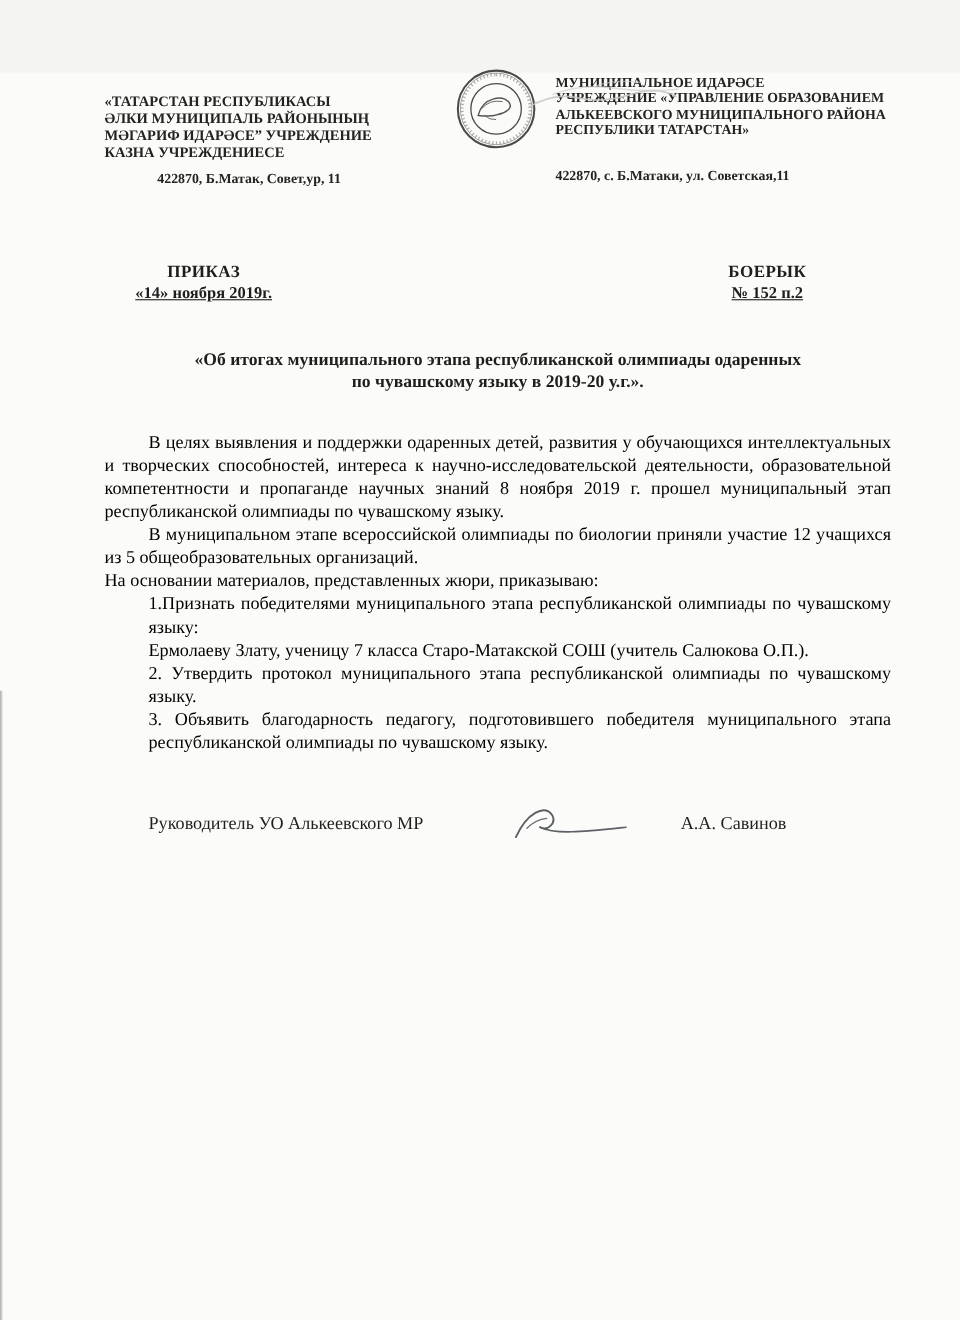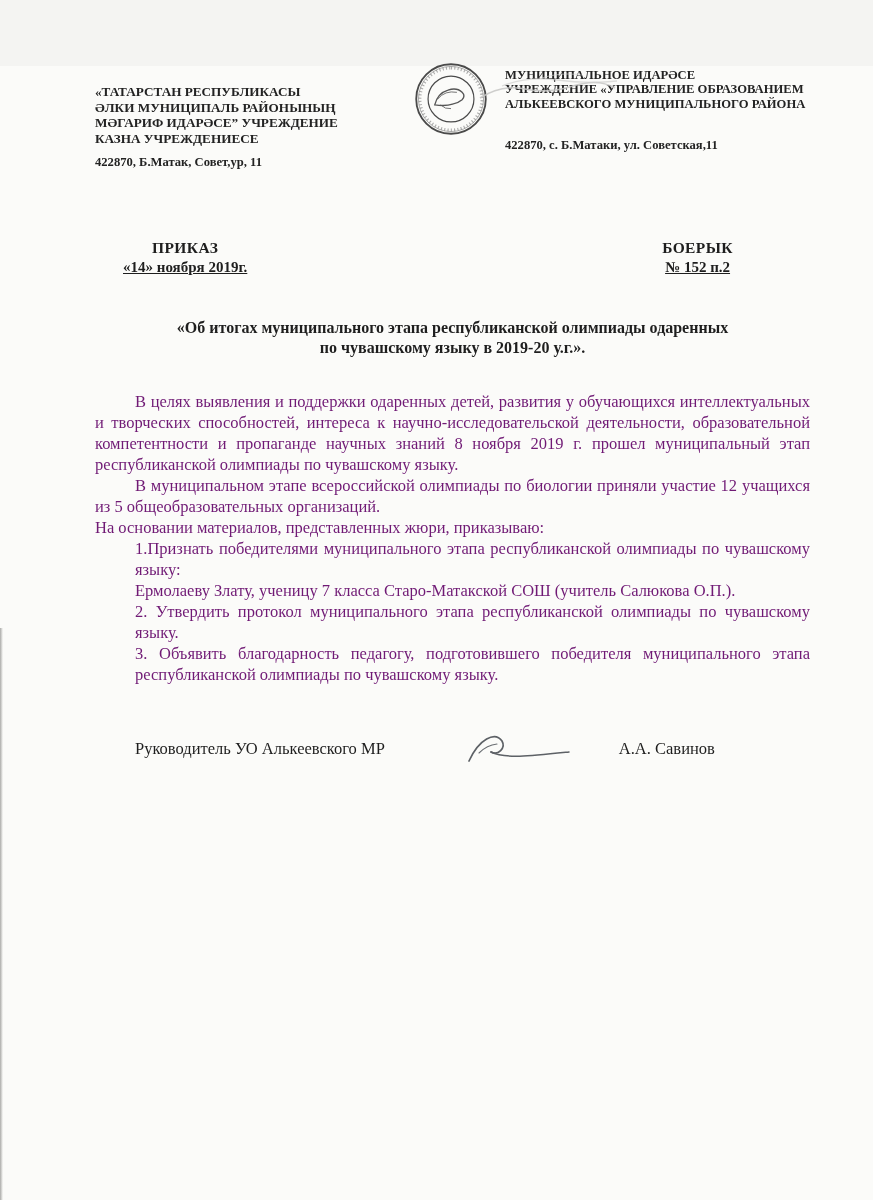--- a/index.html
+++ b/index.html
@@ -26,41 +26,41 @@
   
   .header-row{
     display:flex;justify-content:space-between;align-items:flex-start;
     margin:66px 60px 0 95px;
   }
   .org-col{font-weight:bold;}
   .org-left{width:302px;padding-top:18px;font-size:13.2px;line-height:15.6px;color:#232323;}
   .org-right{width:308px;padding-top:2px;font-size:12.6px;line-height:14.4px;color:#232323;}
   .org-line{white-space:nowrap;}
   .address{font-size:12.6px;font-weight:bold;white-space:nowrap;color:#232323;}
-  .org-left .address{margin-top:9px;}
+  .org-left .address{margin-top:9px;margin-left:48px;}
   .org-right .address{margin-top:27px;}
   .emblem{margin-top:-4px;width:74px;height:74px;flex:0 0 auto;}
   
   .order-row{
     display:flex;justify-content:space-between;
     margin:68px 95px 0 95px;
     padding:0 45px 0 28px;
   }
   .order-block{text-align:center;}
   .order-title{font-weight:bold;font-size:15.5px;letter-spacing:.4px;}
   .order-sub{font-weight:bold;font-size:15px;margin-top:2px;text-decoration:underline;white-space:nowrap;}
   
   .subject{
     margin:42px 63px 0 95px;
     text-align:center;font-weight:bold;font-size:16px;line-height:20px;
   }
   
   .body-text{
     margin:33px 63px 0 95px;
-    font-size:16.5px;line-height:21px;text-align:justify;color:#701a75;
+    font-size:16.5px;line-height:21px;text-align:justify;color:#000000;
   }
   .body-text p{margin:0;}
   .indent{text-indent:40px;}
   .items{margin-left:40px;}
   
   .signature-row{
     display:flex;align-items:center;
     margin:44px 63px 0 135px;
     font-size:16.5px;
     gap:32px;
@@ -99,20 +99,21 @@
         <path d="M28 58 q4 -16 18 -20 q12 -4 19 3 q5 5 0 10 q-6 5 -13 6 q-9 3 -24 1 z" fill="none" stroke="#555555" stroke-width="1.8"></path>
         <path d="M32 50 q10 -12 26 -9" fill="none" stroke="#555555" stroke-width="1.1"></path>
         <path d="M36 58 q6 6 14 5" fill="none" stroke="#555555" stroke-width="1.1"></path>
       </svg>
     </div>
 
     <div class="org-col org-right">
       <div class="org-line">МУНИЦИПАЛЬНОЕ ИДАРӘСЕ</div>
       <div class="org-line">УЧРЕЖДЕНИЕ «УПРАВЛЕНИЕ ОБРАЗОВАНИЕМ</div>
       <div class="org-line">АЛЬКЕЕВСКОГО МУНИЦИПАЛЬНОГО РАЙОНА</div>
+      <div class="org-line">РЕСПУБЛИКИ ТАТАРСТАН»</div>
       <div class="address">422870, с. Б.Матаки, ул. Советская,11</div>
     </div>
 
   </div>
 
   <div class="order-row">
     <div class="order-block">
       <div class="order-title">ПРИКАЗ</div>
       <div class="order-sub">«14» ноября 2019г.</div>
     </div>

